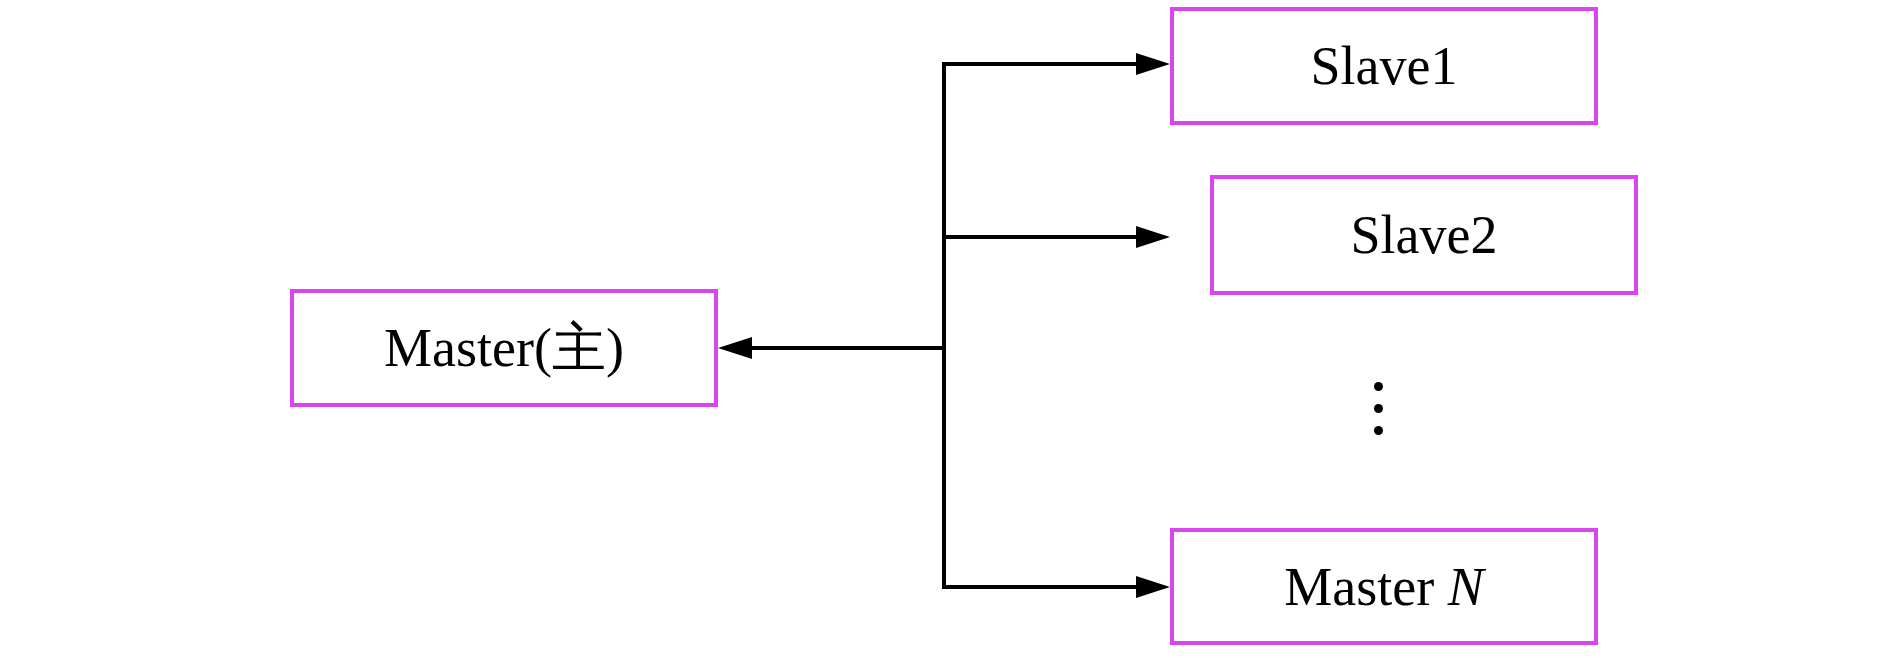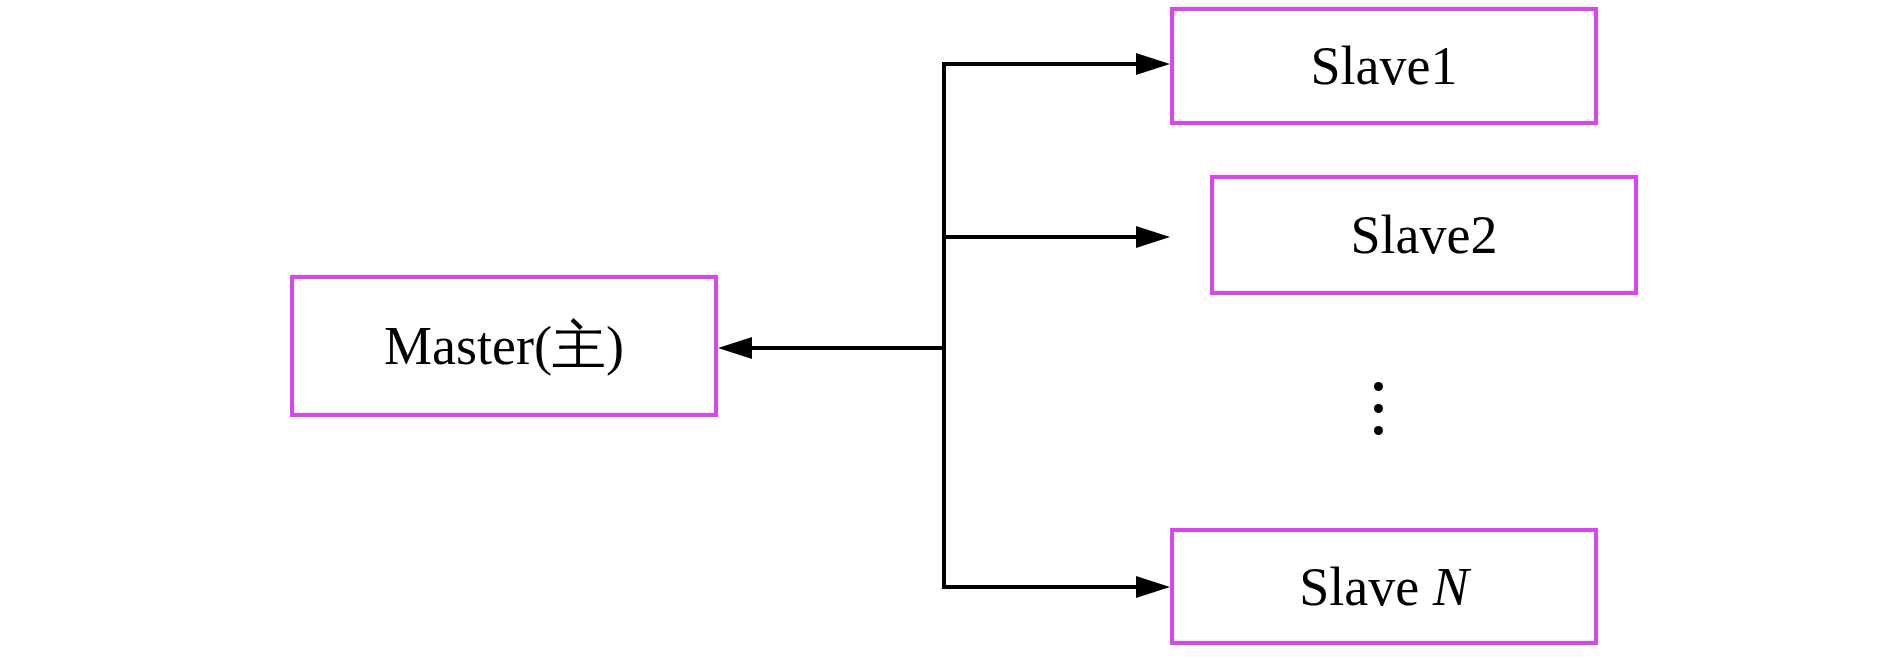--- a/index.html
+++ b/index.html
@@ -21,21 +21,21 @@
     box-sizing: border-box;
     border: 4px solid #d946ef;
     background: #ffffff;
     display: flex;
     align-items: center;
     justify-content: center;
     font-size: 54px;
     line-height: 1;
     white-space: pre;
   }
-  .node-master-primary { left: 290px; top: 275px; width: 428px; height: 142px; }
+  .node-master-primary { left: 290px; top: 289px; width: 428px; height: 118px; }
   .node-master-backup  { left: 290px; top: 472px; width: 428px; height: 120px; }
   .node-slave-1        { left: 1170px; top: 7px;   width: 428px; height: 118px; }
   .node-slave-2        { left: 1210px; top: 175px; width: 428px; height: 120px; }
   .node-slave-n        { left: 1170px; top: 528px; width: 428px; height: 117px; }
   .italic { font-style: italic; }
 
   .line {
     position: absolute;
     background: #000000;
   }
@@ -88,21 +88,21 @@
 
   <div class="node node-slave-1">
     <span>Slave1</span>
   </div>
 
   <div class="node node-slave-2">
     <span>Slave2</span>
   </div>
 
   <div class="node node-slave-n">
-    <span>Slave </span><span class="italic">N</span>
+    <span>Master </span><span class="italic">N</span>
   </div>
 
   <div class="line bus-trunk"></div>
   <div class="line branch-slave-1"></div>
   <div class="line branch-slave-2"></div>
   <div class="line branch-slave-n"></div>
   <div class="line branch-master"></div>
 
   <div class="arrowhead-right ah-slave-1"></div>
   <div class="arrowhead-right ah-slave-2"></div>

